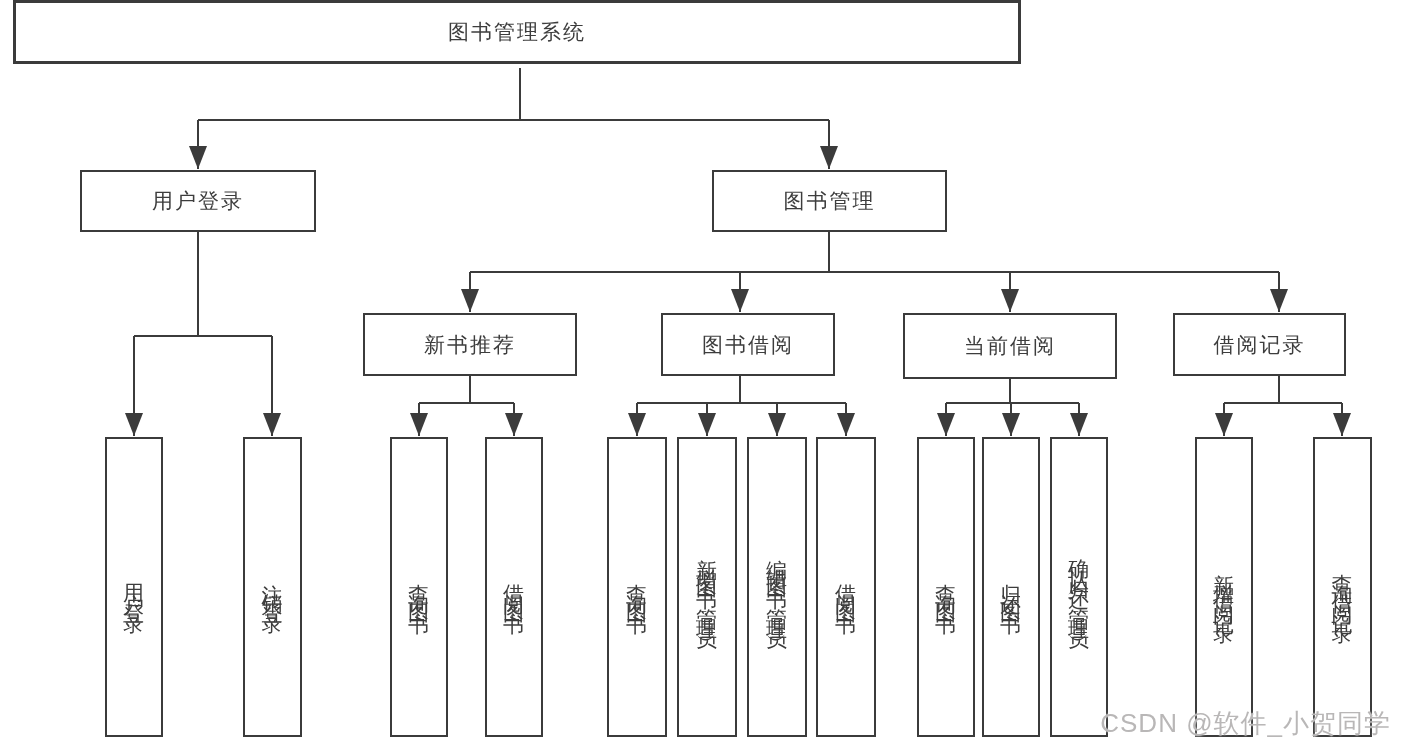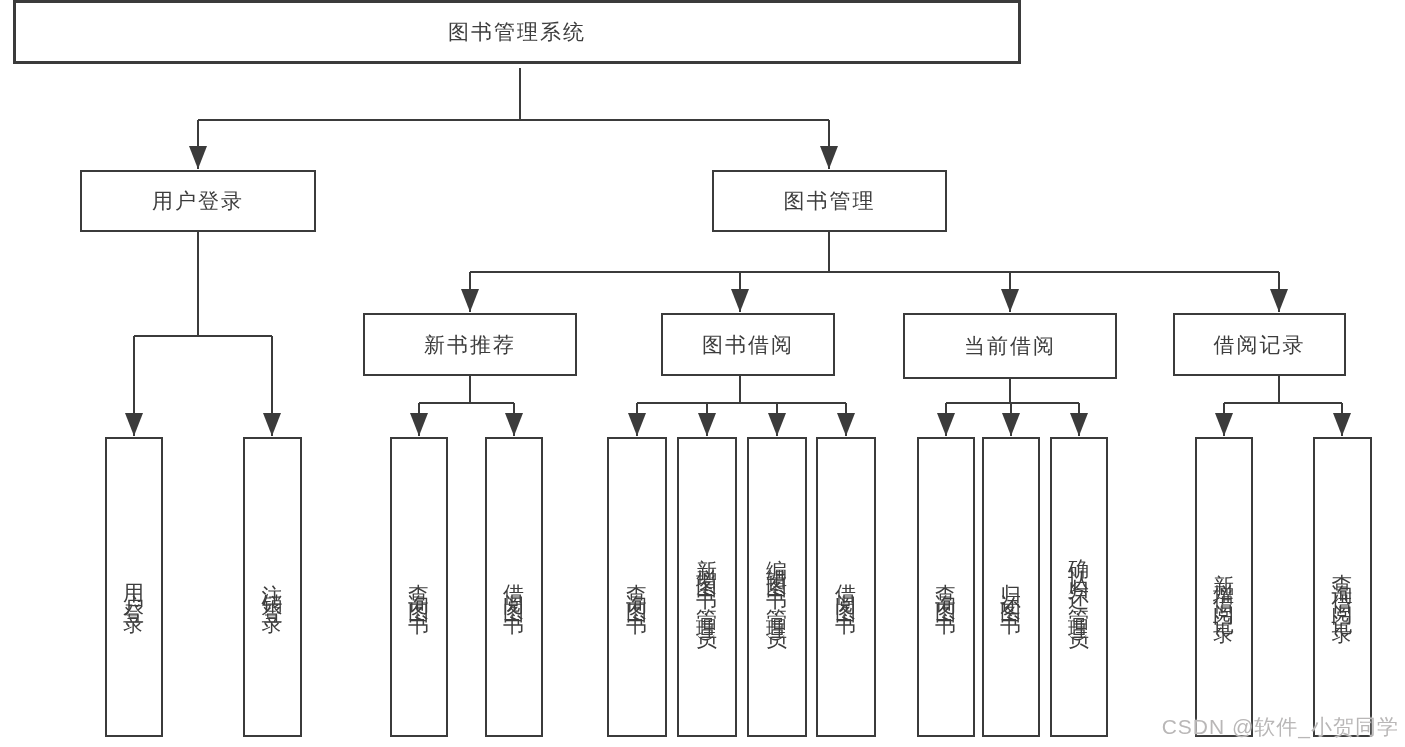--- a/index.html
+++ b/index.html
@@ -46,23 +46,23 @@
   .vlabel {
     writing-mode: vertical-rl;
     text-orientation: mixed;
     font-size: 21px;
     letter-spacing: 10px;
     line-height: 1;
     color: #3d3d3d;
   }
   .watermark {
     position: absolute;
-    right: 6px;
+    right: 14px;
     bottom: 6px;
-    font-size: 21px;
+    font-size: 26px;
     letter-spacing: 1px;
     color: #b9b7b7;
     text-shadow: 0 0 2px #ffffff;
     white-space: nowrap;
     z-index: 3;
   }
 </style>
 </head>
 <body>
 

